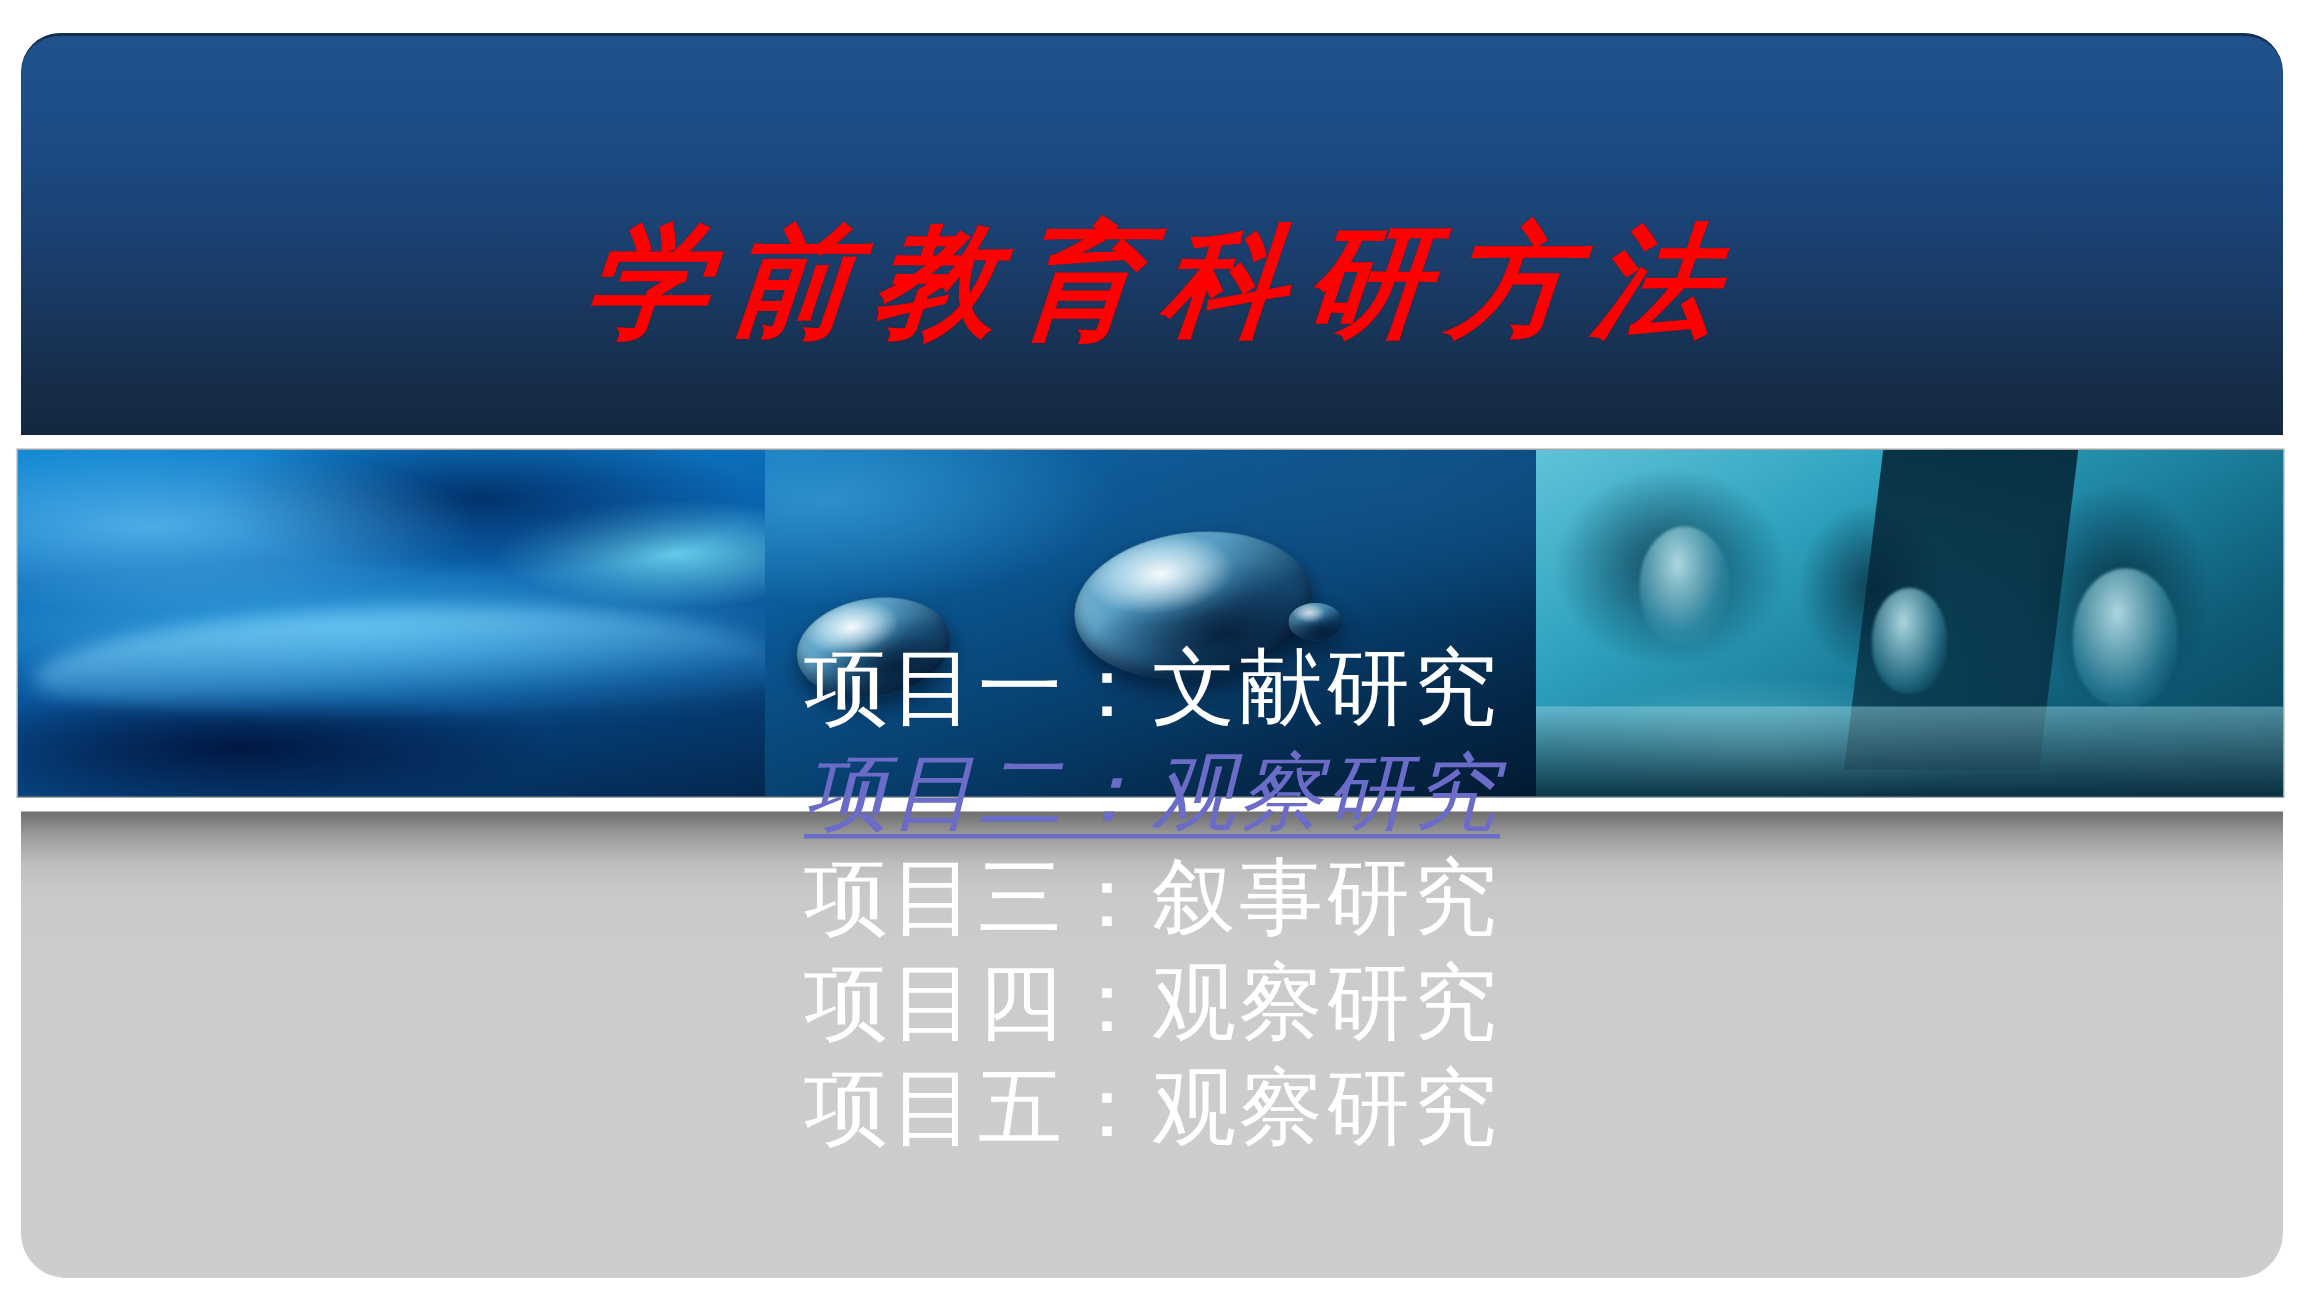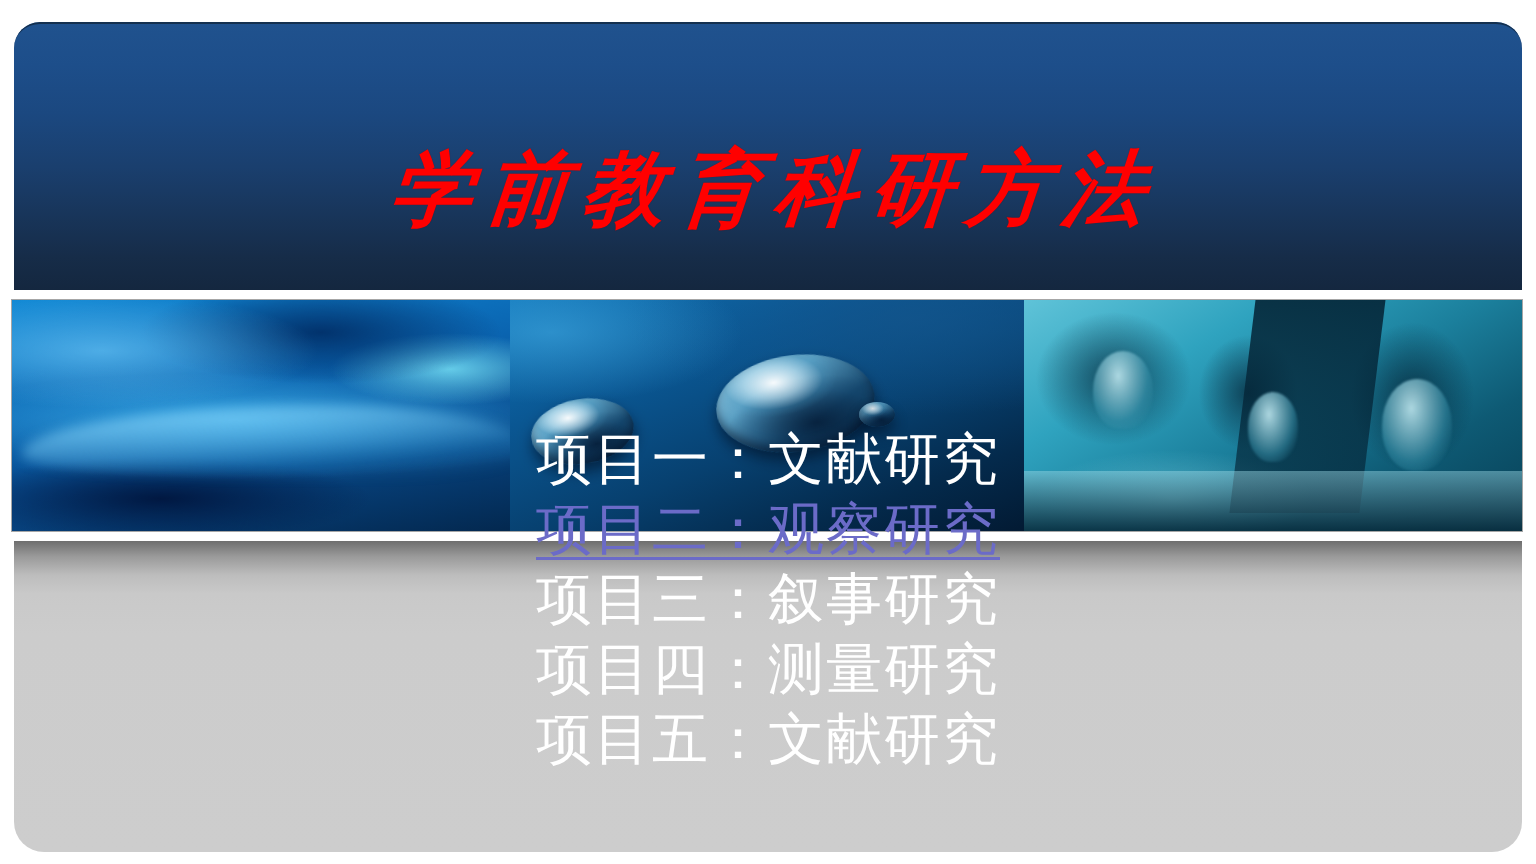--- a/index.html
+++ b/index.html
@@ -156,20 +156,21 @@
     letter-spacing:2px;
     white-space:nowrap;
   }
   .body-line{ color:#ffffff; }
   .body-line.link{
     color:#6b6bc8;
     text-decoration:underline;
     text-underline-offset:9px;
     text-decoration-thickness:3px;
     cursor:pointer;
+    font-style:italic;
   }
 </style>
 </head>
 <body>
 
 <div class="slide">
 
   <div class="header-panel">
     <div class="deck-title">学前教育科研方法</div>
   </div>
@@ -187,17 +188,17 @@
       <div class="person p3"></div>
     </div>
   </div>
 
   <div class="gray-panel"></div>
 
   <div class="body-list">
     <div class="body-line">项目一：文献研究</div>
     <div class="body-line link">项目二：观察研究</div>
     <div class="body-line">项目三：叙事研究</div>
-    <div class="body-line">项目四：测量研究</div>
-    <div class="body-line">项目五：文献研究</div>
+    <div class="body-line">项目四：观察研究</div>
+    <div class="body-line">项目五：观察研究</div>
   </div>
 
 </div>
 
 </body></html>

